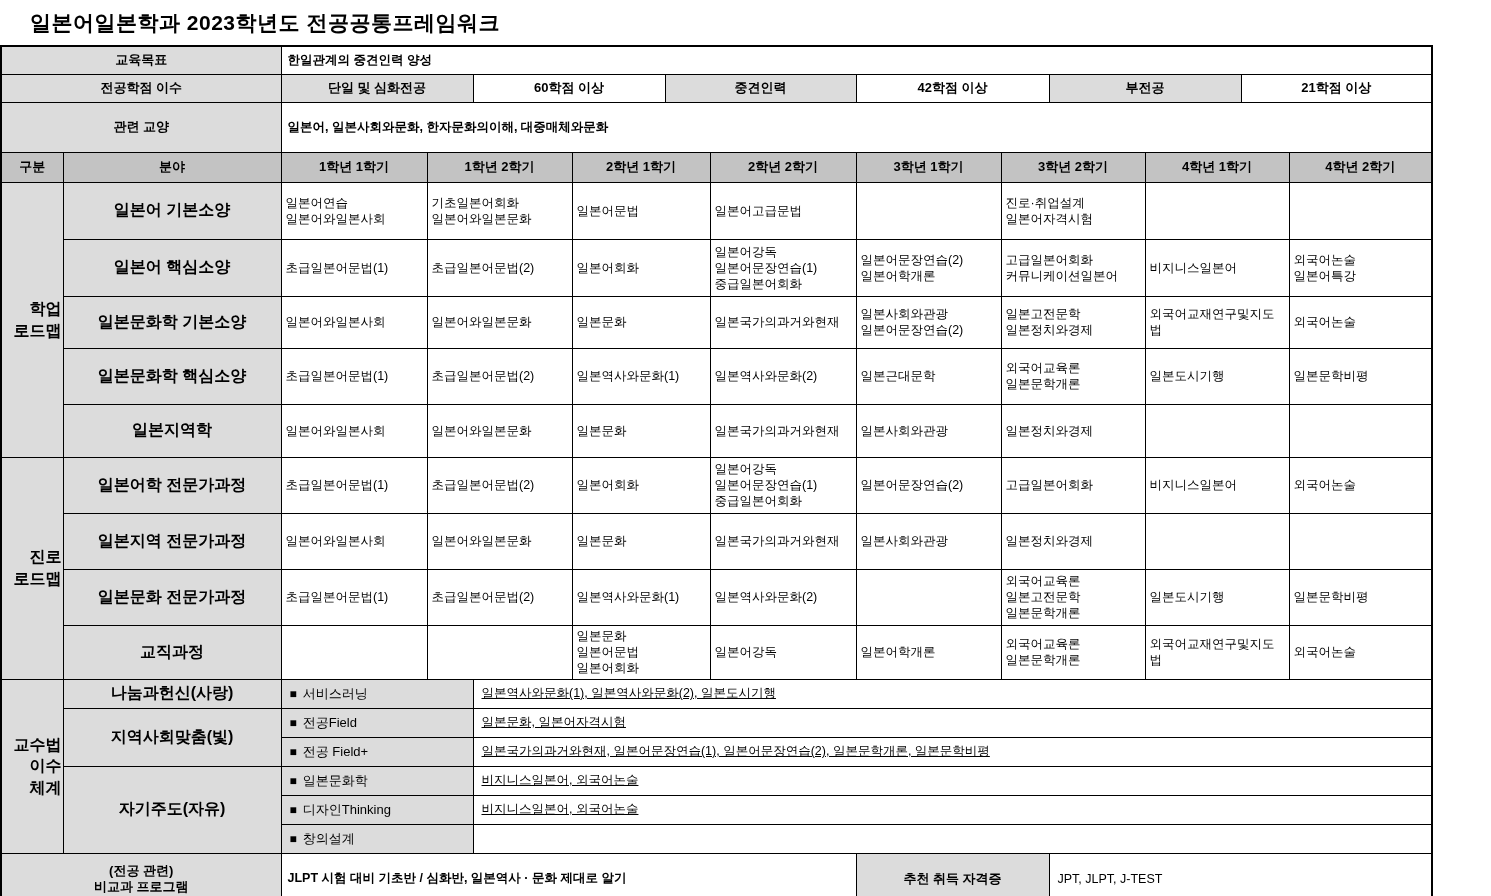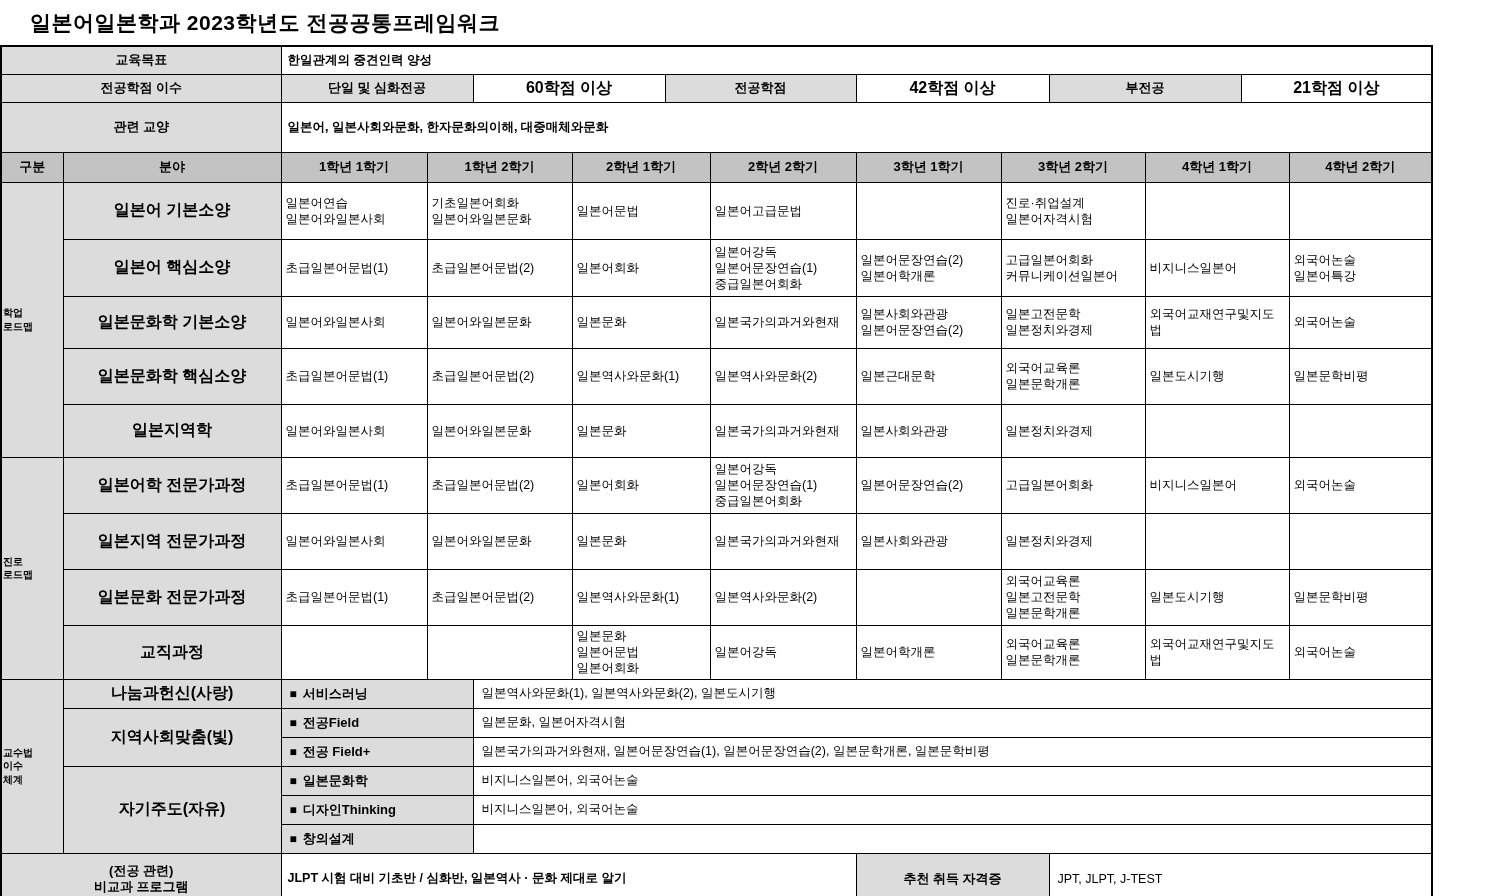--- a/index.html
+++ b/index.html
@@ -3,28 +3,28 @@
 <meta charset="utf-8">
 <style>
   html,body{margin:0;padding:0;background:#ffffff;}
   body{width:1491px;height:896px;font-family:"Liberation Sans","DejaVu Sans",sans-serif;color:#000;}
   .page{width:1491px;height:896px;overflow:hidden;}
   .title{font-size:21px;font-weight:bold;margin:9px 16px 8px 30px;letter-spacing:0.5px;}
   table.frame{border-collapse:collapse;table-layout:fixed;width:1431px;border:2px solid #000;}
   table.frame td{border:1px solid #000;overflow:hidden;vertical-align:middle;white-space:pre-line;}
   td.lab{background:#dcdcdc;font-weight:bold;text-align:center;font-size:13px;line-height:1.2;}
   td.hd{background:#c3c3c3;font-weight:bold;text-align:center;font-size:13px;}
-  td.grp{background:#dcdcdc;font-weight:bold;text-align:left;font-size:10px;line-height:1.35;}
+  td.grp{background:#dcdcdc;font-weight:bold;text-align:right;font-size:16px;line-height:1.35;}
   td.cat{background:#dcdcdc;font-weight:bold;text-align:center;font-size:16px;}
   td.val{background:#fff;font-weight:bold;text-align:left;font-size:12.5px;padding:2px 6px;}
-  td.valc{background:#fff;font-weight:bold;text-align:center;font-size:16px;}
+  td.valc{background:#fff;font-weight:bold;text-align:center;font-size:13px;}
   td.course{background:#fff;font-weight:normal;text-align:left;font-size:12.5px;padding:2px 4px;line-height:1.28;}
-  td.sub{background:#dcdcdc;font-weight:bold;text-align:left;font-size:13px;padding:2px 8px;white-space:nowrap;}
+  td.sub{background:#dcdcdc;font-weight:normal;text-align:left;font-size:13px;padding:2px 8px;white-space:nowrap;}
   td.sub .sq{font-size:12px;margin-right:6px;}
-  td.tcontent{background:#fff;font-weight:normal;text-align:left;font-size:12.5px;padding:2px 8px;}
+  td.tcontent{background:#fff;font-weight:normal;text-align:left;font-size:12.5px;padding:2px 8px;text-decoration:underline;}
   td.bcontent{background:#fff;font-weight:bold;text-align:left;font-size:12.5px;padding:2px 6px;}
   td.certval{background:#fff;font-weight:normal;text-align:left;font-size:12.5px;padding:2px 8px;}
 </style>
 </head>
 <body>
 
 <div class="page">
   <div class="title">일본어일본학과 2023학년도 전공공통프레임워크</div>
 
   <table class="frame">
@@ -48,21 +48,21 @@
     <tbody>
         <tr style="height:28px">
       <td colspan="2" class="lab">교육목표</td>
       <td colspan="12" class="val">한일관계의 중견인력 양성</td>
     </tr>
 
     <tr style="height:28px">
       <td colspan="2" class="lab">전공학점 이수</td>
       <td colspan="2" class="lab">단일 및 심화전공</td>
       <td colspan="2" class="valc">60학점 이상</td>
-      <td colspan="2" class="lab">전공학점</td>
+      <td colspan="2" class="lab">중견인력</td>
       <td colspan="2" class="valc">42학점 이상</td>
       <td colspan="2" class="lab">부전공</td>
       <td colspan="2" class="valc">21학점 이상</td>
     </tr>
 
     <tr style="height:50px">
       <td colspan="2" class="lab">관련 교양</td>
       <td colspan="12" class="val">일본어, 일본사회와문화, 한자문화의이해, 대중매체와문화</td>
     </tr>
 

